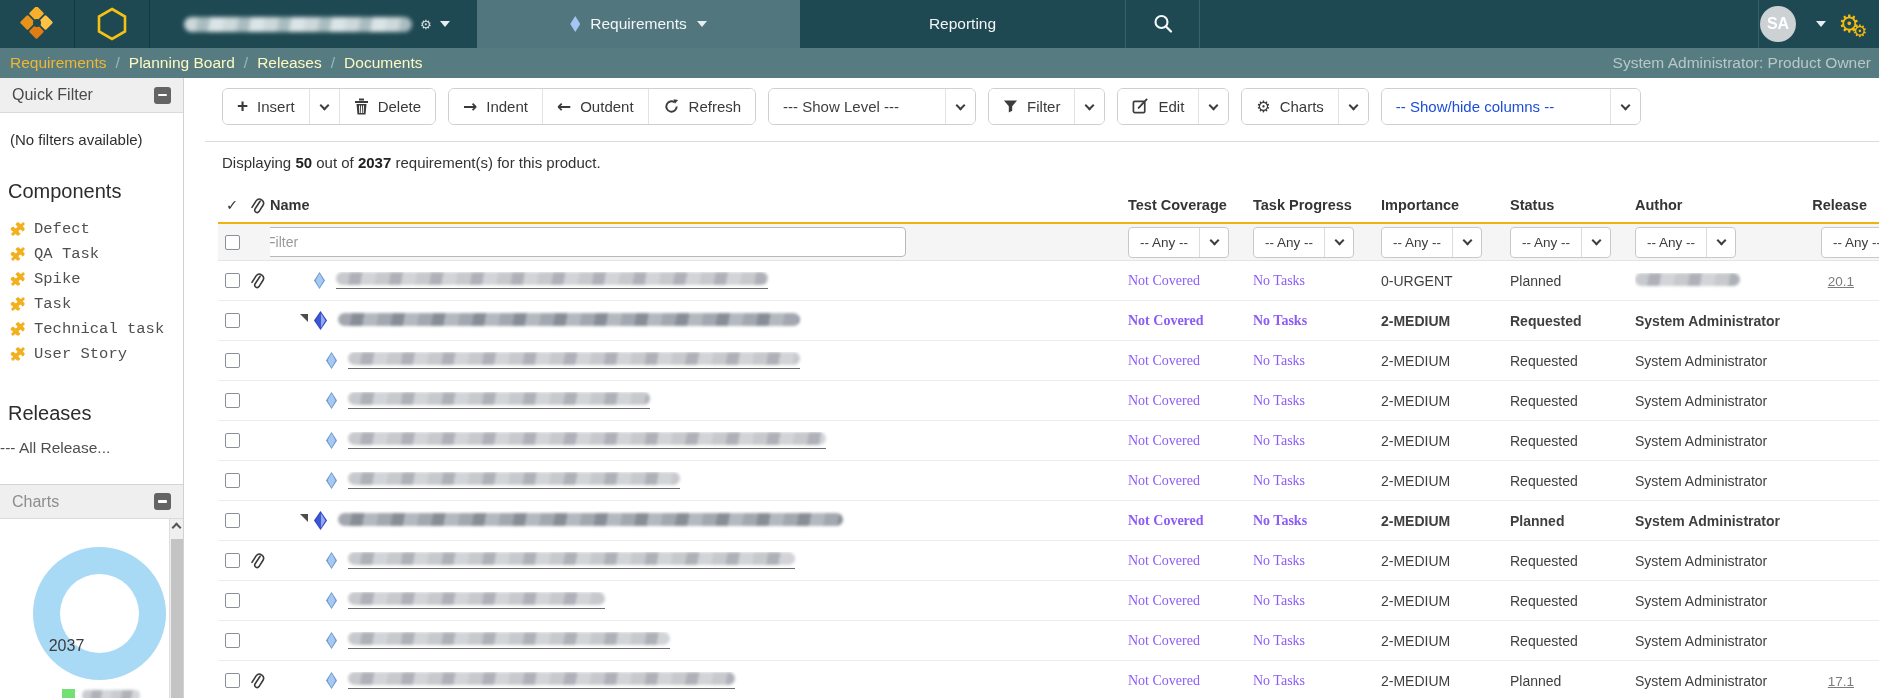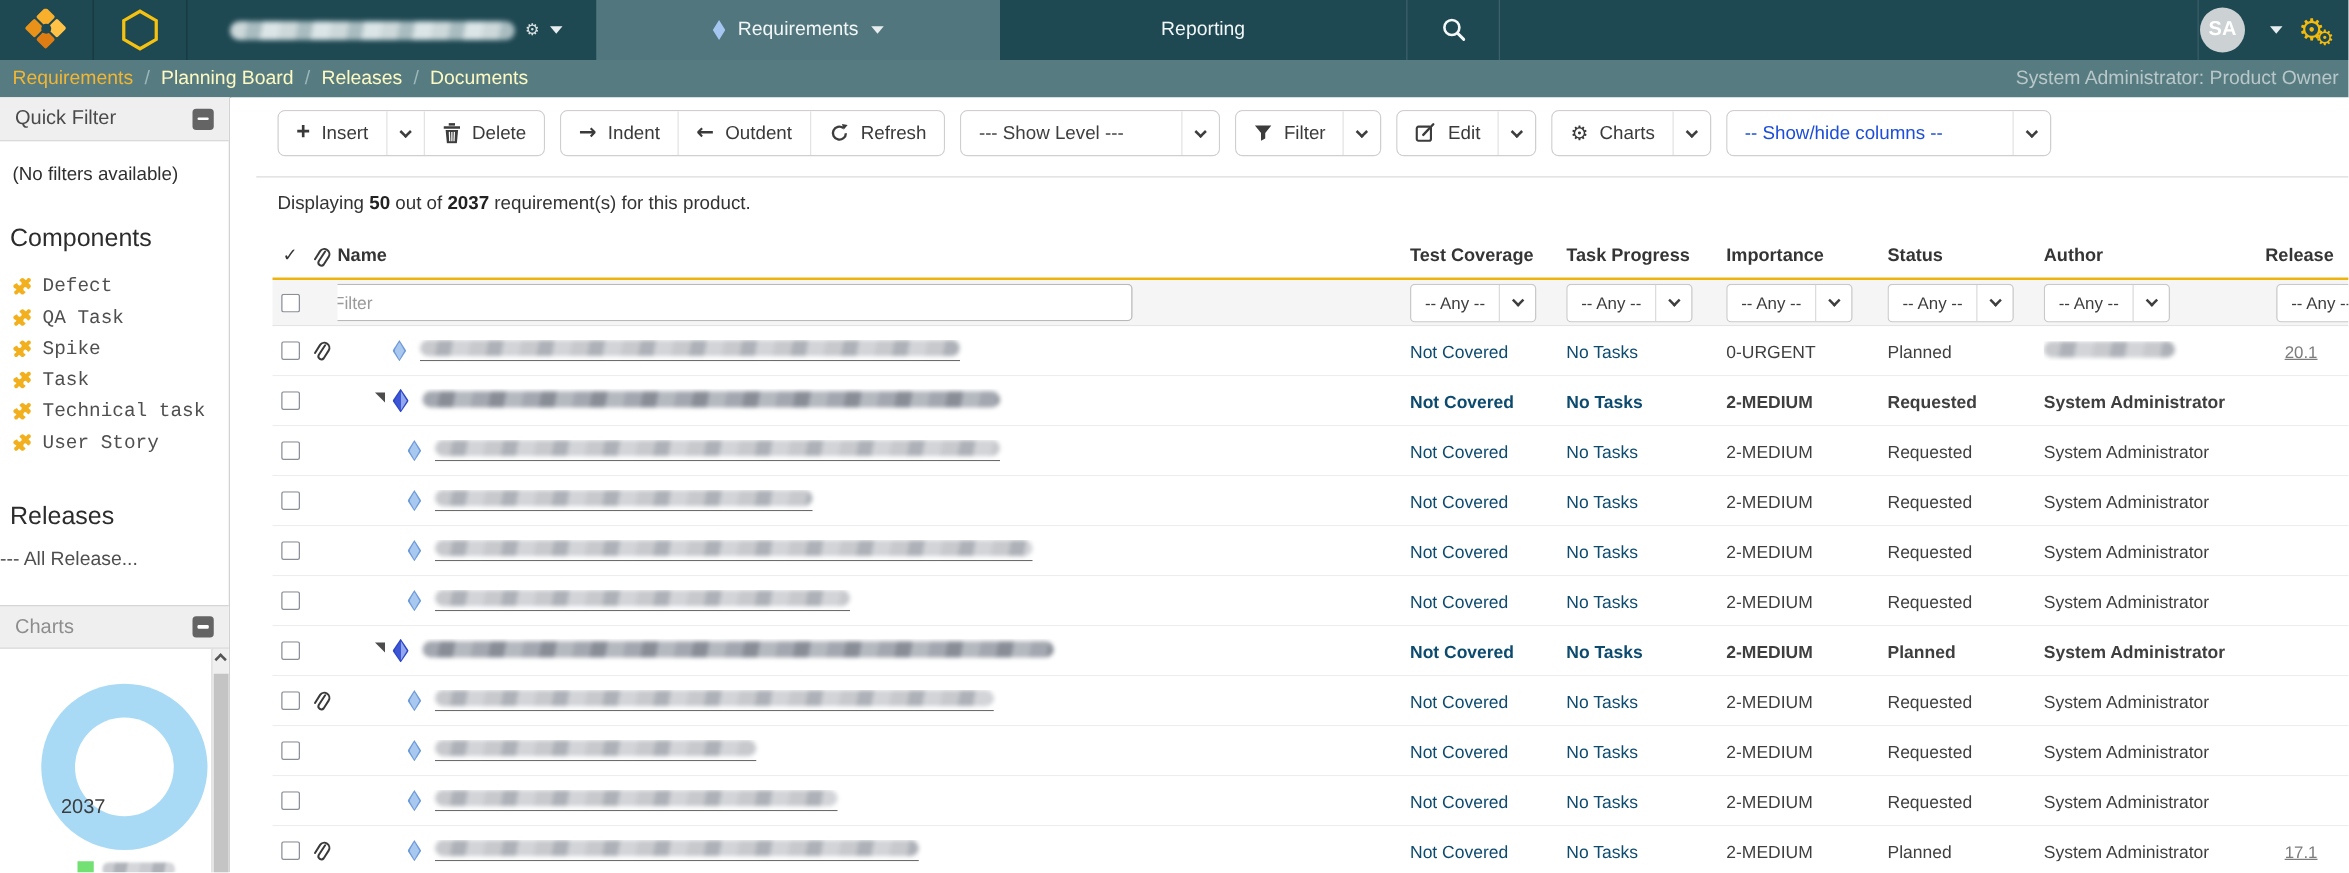--- a/index.html
+++ b/index.html
@@ -97,21 +97,21 @@
   .ind{width:12px;}
   .sum-caret{width:0;height:0;border-top:8px solid #4c4c4c;border-left:8px solid transparent;margin-top:-6px;}
   .dia{position:relative;width:11px;height:17px;background:#6d9bd8;clip-path:polygon(50% 0,100% 50%,50% 100%,0 50%);margin-right:11px;flex:0 0 auto;}
   .dia::after{content:"";position:absolute;inset:1.5px;background:#a9c8ef;clip-path:polygon(50% 0,100% 50%,50% 100%,0 50%);}
   .dia-sum{width:13px;height:19px;background:#2c46c4;}
   .dia-sum::after{background:linear-gradient(90deg,#3c56d6 0 50%,#93a7ee 50% 100%);}
   .redact{display:inline-block;height:13px;border-radius:7px;filter:blur(1.6px);
      background:repeating-linear-gradient(100deg,#c7c9cd 0 14px,#aeb2b8 14px 26px,#d2d4d8 26px 40px);}
   .redact.dark{background:repeating-linear-gradient(100deg,#a3a7af 0 14px,#888d96 14px 26px,#b4b8bf 26px 40px);}
   .nlink{display:inline-flex;border-bottom:1px solid #6b6b6b;padding-bottom:3px;}
-  .c-dim{color:#0c4a6e;}
+  .c-dim{color:#8b5cf6;font-family:Liberation Serif, serif;}
   .c-rel{text-align:right;padding-right:25px;}
   .rlink{color:#7c7c7c;text-decoration:underline;font-size:13.5px;cursor:pointer;}
   .cb{display:inline-block;width:15px;height:15px;border:1.6px solid #8a8f98;border-radius:2px;background:#fff;}
   .f-input{height:30px;width:652px;margin-left:-16px;border:1px solid #b9b9b9;border-radius:4px;padding:0 12px;
            font-size:14px;color:#333;font-family:"Liberation Sans",sans-serif;outline:none;background:#fff;}
   .f-input::placeholder{color:#9a9a9a;}
   .fsel{display:inline-flex;align-items:stretch;height:31px;border:1px solid #c9c9c9;border-radius:4px;background:#fff;overflow:hidden;}
   .fsel .txt{display:flex;align-items:center;padding:0 11px;font-size:13.5px;color:#3d3d3d;min-width:55px;}
   .fsel .car{display:flex;align-items:center;justify-content:center;width:29px;border-left:1px solid #dcdcdc;}
   .c-fcell{padding-right:10px;}

